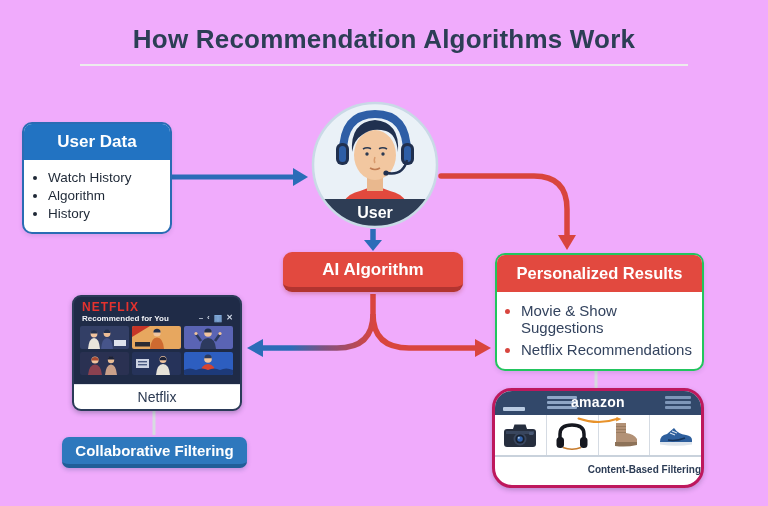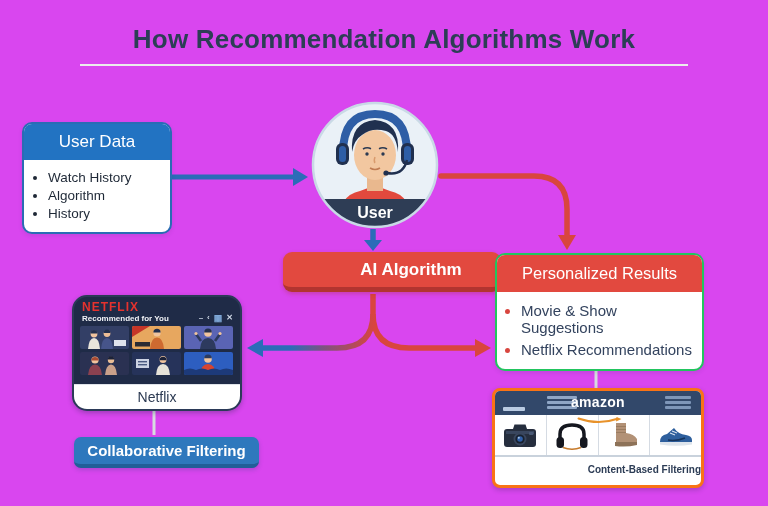--- a/index.html
+++ b/index.html
@@ -1,30 +1,30 @@
 <!DOCTYPE html>
 <html><head>
 <meta charset="utf-8">
 <style>
   html,body{margin:0;padding:0;background:#fff;}
   #canvas{
-    position:relative;width:768px;height:506px;background:#d946ef;
+    position:relative;width:768px;height:506px;background:#f0abfc;
     font-family:"Liberation Sans",sans-serif;overflow:hidden;
   }
   
   .title{
     position:absolute;top:24px;left:0;width:100%;text-align:center;
     font-size:26px;font-weight:bold;color:#2c3e55;letter-spacing:.2px;
   }
   .title-underline{position:absolute;top:64px;left:80px;width:608px;height:2px;background:#ececec;}
 
   
   .card{position:absolute;background:#fff;border-radius:10px;box-shadow:0 2px 4px rgba(40,60,90,.12);}
   .card .card-header{
-    color:#fff;font-weight:normal;text-align:center;border-radius:8px 8px 0 0;
+    color:#fff;font-weight:bold;text-align:center;border-radius:8px 8px 0 0;
   }
   .card ul{margin:10px 0 11px 24px;padding:0;}
   .card li{margin:3px 0;}
 
   
   #user-data-box{left:22px;top:122px;width:146px;border:2px solid #2a6cb4;}
   #user-data-box .card-header{background:#2273c2;font-size:17px;padding:8px 0;}
   #user-data-box li{font-size:13.5px;color:#1e2836;font-weight:500;}
   #user-data-box li::marker{color:#1e2836;}
 
@@ -33,54 +33,52 @@
   #results-box .card-header{background:#e2493f;font-size:16.5px;padding:9px 0;}
   #results-box li{font-size:15px;color:#33435e;font-weight:500;margin:5px 0;}
   #results-box li::marker{color:#d8453e;}
 
   
   #ai-box{
     position:absolute;left:283px;top:252px;width:180px;height:35px;line-height:35px;
     background:#e2493f;border-bottom:5px solid #b23430;border-radius:9px;
     color:#fff;font-size:17px;font-weight:bold;text-align:center;
     box-shadow:0 2px 4px rgba(160,40,30,.3);
-    padding-left:38px;
   }
   
   #collab-box{
     position:absolute;left:62px;top:437px;width:185px;height:27px;line-height:27px;
     background:#2e78bd;border-bottom:4px solid #215e98;border-radius:7px;
     color:#fff;font-size:15px;font-weight:bold;text-align:center;
     box-shadow:0 2px 4px rgba(30,70,120,.25);
-    margin-left:12px;
   }
 
   
   #netflix-window{
     position:absolute;left:72px;top:295px;width:166px;height:112px;
-    background:#1f2b47;border:2px solid #2b3a58;border-radius:15px;overflow:hidden;
+    background:#1f2b47;border:2px solid #2b3a58;border-radius:9px;overflow:hidden;
     box-shadow:0 2px 5px rgba(20,35,60,.3);
   }
   .nf-logo{color:#e5322e;font-weight:bold;font-size:12px;letter-spacing:1px;padding:3px 0 0 8px;}
   .nf-bar{display:flex;align-items:flex-start;justify-content:space-between;padding:0 7px 1px 8px;}
   .nf-bar-title{color:#f2f4f8;font-weight:bold;font-size:8px;}
   .nf-bar-icons{display:flex;gap:4px;align-items:center;}
   .nf-bar-icons span{color:#cfd8e6;font-size:8px;line-height:8px;font-weight:bold;}
   .nf-bar-icons .nf-menu{color:#7fa8d8;font-size:9px;}
   .nf-grid{display:grid;grid-template-columns:repeat(3,49px);grid-auto-rows:23px;gap:3px;padding:2px 0 0 6px;}
   .nf-tile{border-radius:2px;overflow:hidden;}
   .nf-caption{
     position:absolute;left:0;bottom:0;width:100%;height:24px;background:#fff;
     text-align:center;font-size:14px;color:#2c3a52;line-height:24px;border-top:1px solid #dfe3e9;
   }
 
   
   #amazon-window{
     position:absolute;left:492px;top:388px;width:206px;height:94px;
-    background:#fff;border:3px solid #f97316;border-radius:8px;overflow:hidden;
+    background:#fff;border:3px solid #be185d;border-radius:20px;overflow:hidden;
     box-shadow:0 2px 5px rgba(20,35,60,.25);
   }
   .az-header{position:relative;height:24px;background:#32486a;}
   .az-lines{position:absolute;display:flex;flex-direction:column;gap:2px;}
   .az-lines i{display:block;height:3px;border-radius:1px;background:#8fa6c6;}
   .az-lines.l1{left:52px;top:5px;}  .az-lines.l1 i{width:30px;}
   .az-lines.l2{right:10px;top:5px;} .az-lines.l2 i{width:26px;background:#7e96b8;}
   .az-smallbar{position:absolute;left:8px;bottom:4px;width:22px;height:4px;background:#b9cbe2;border-radius:1px;}
   .az-logo{position:absolute;left:50%;top:2px;transform:translateX(-50%);text-align:center;}
   .az-logo-text{color:#fff;font-weight:bold;font-size:14px;letter-spacing:.3px;line-height:14px;}

